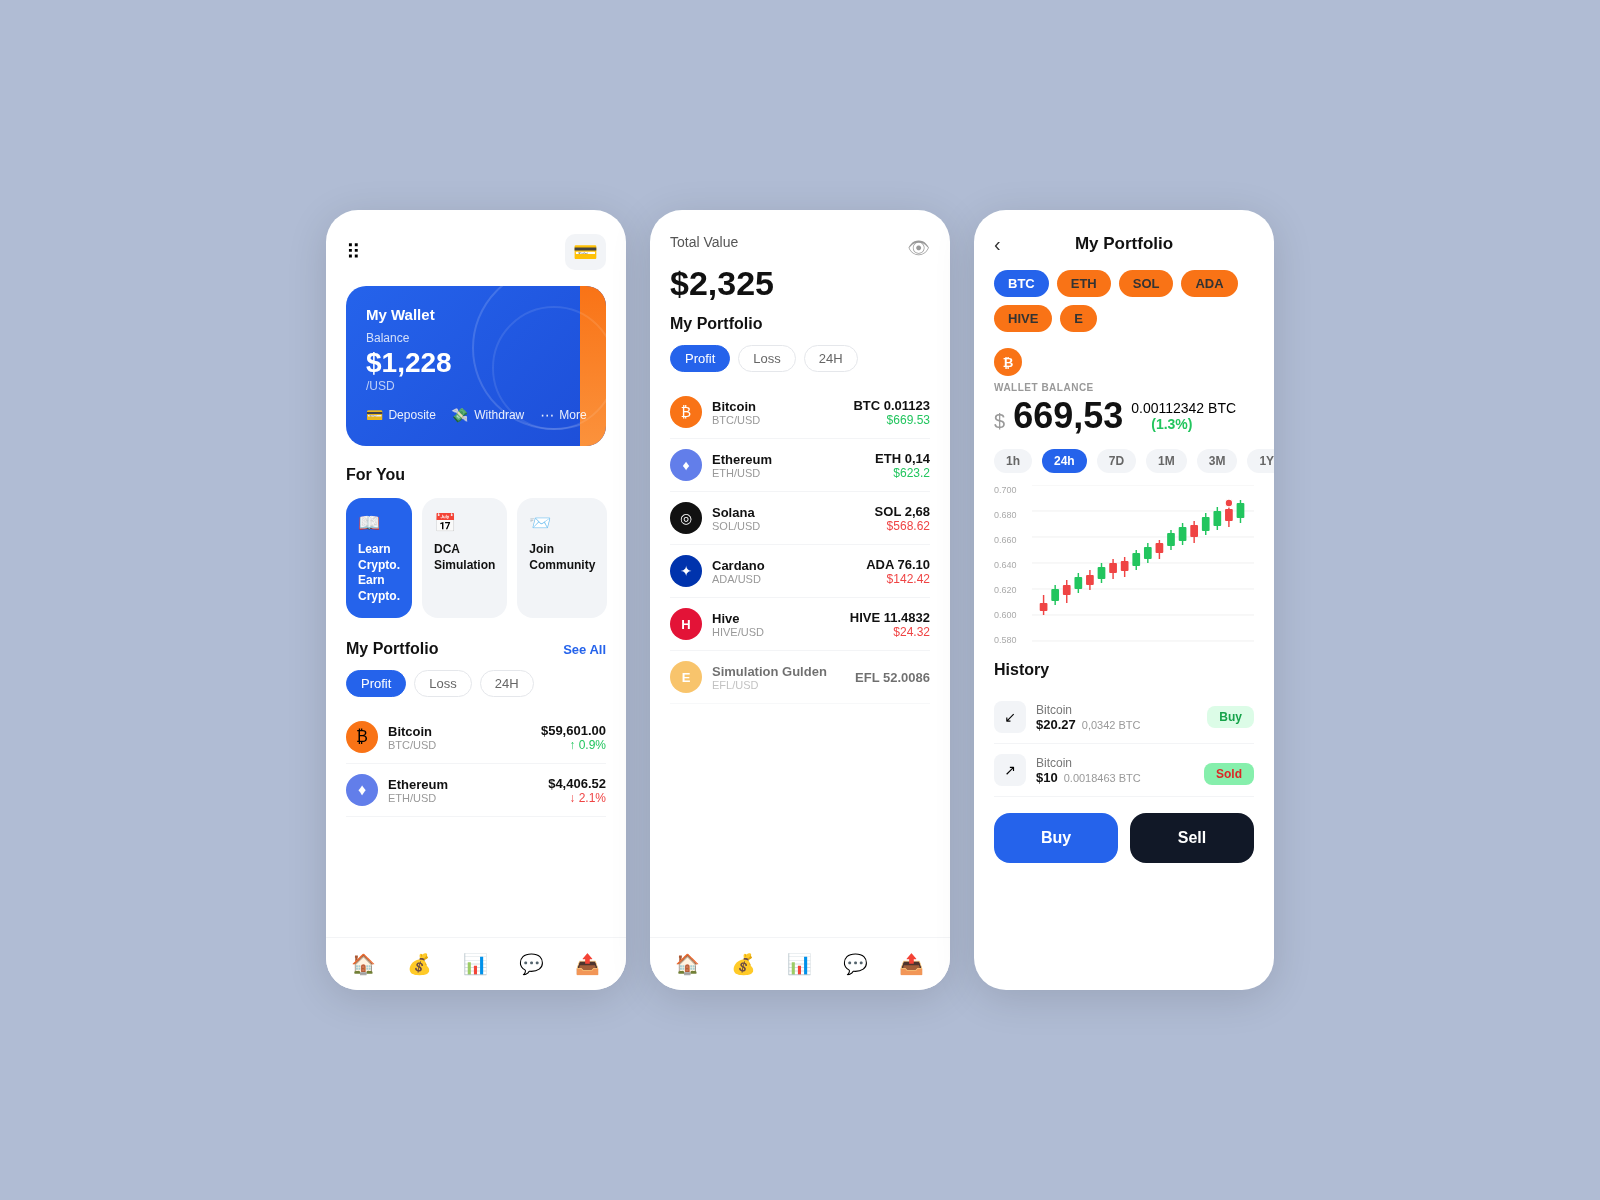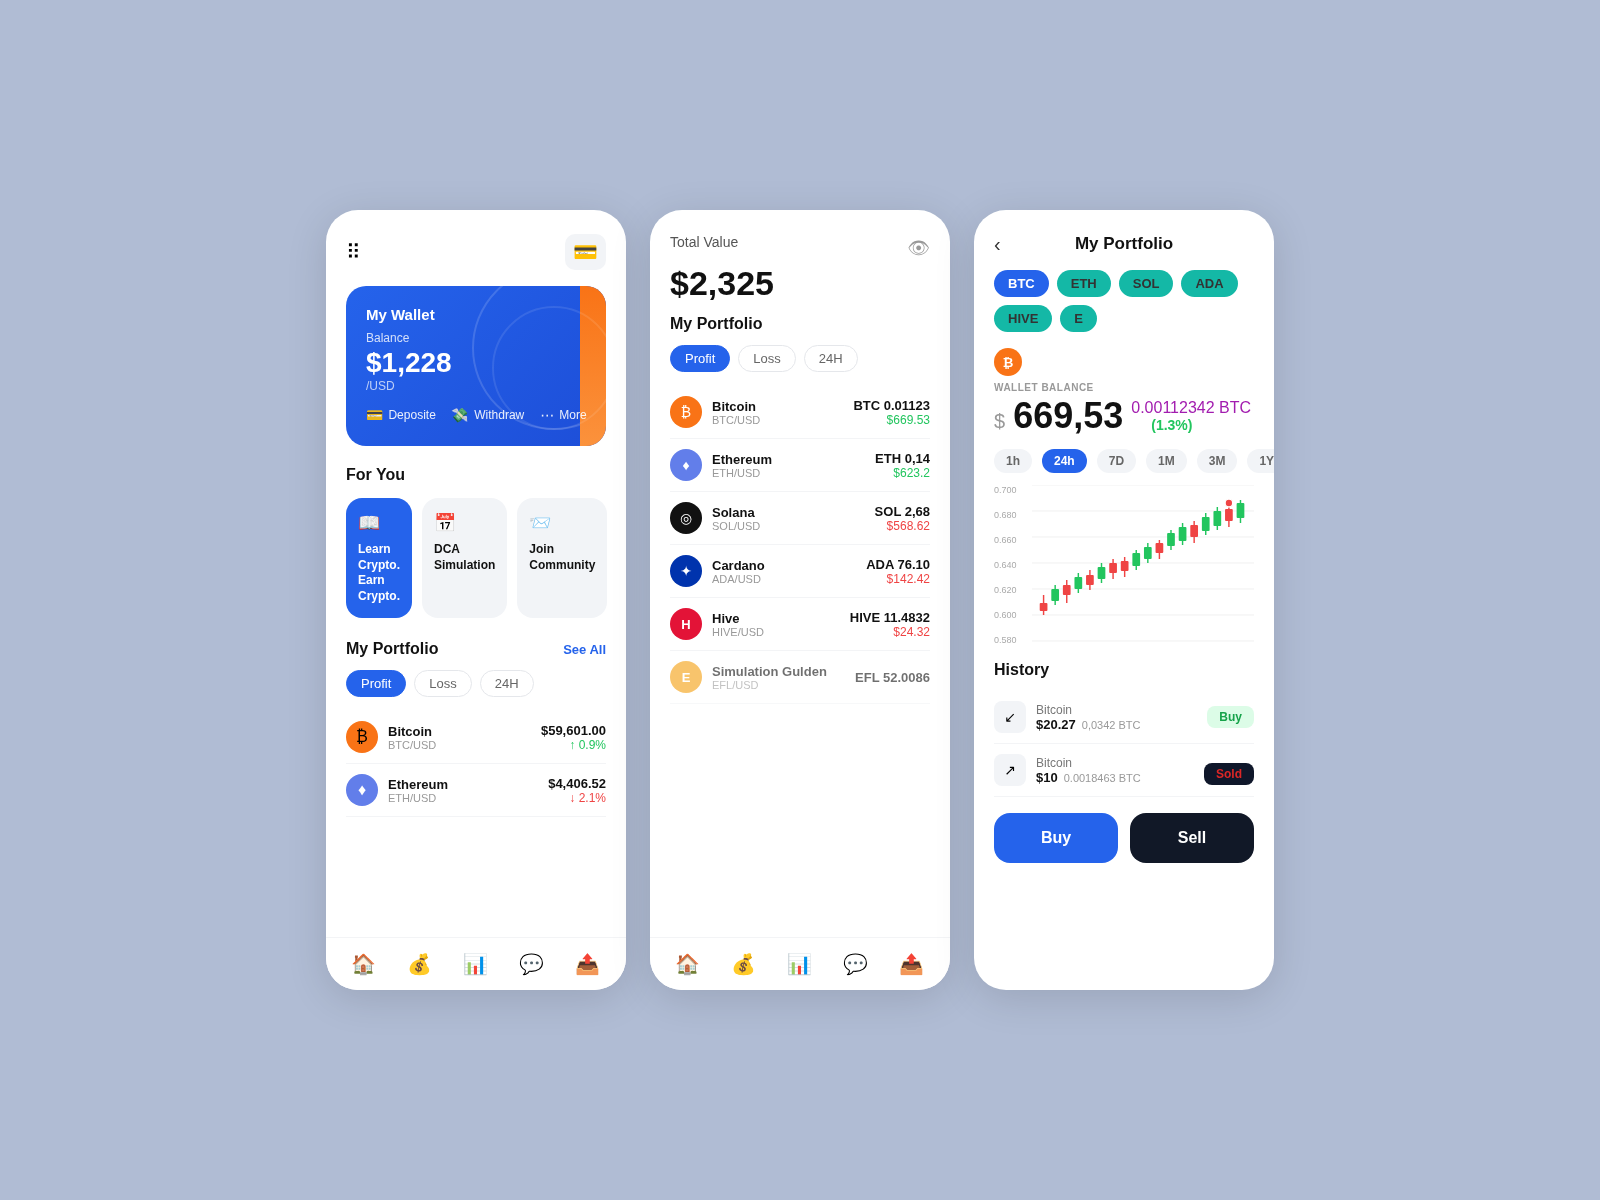--- a/index.html
+++ b/index.html
@@ -173,38 +173,38 @@
     .s3-header { display: flex; align-items: center; justify-content: center; position: relative; margin-bottom: 16px; }
     .s3-back { position: absolute; left: 0; font-size: 20px; color: #333; cursor: pointer; }
     .s3-title { font-size: 17px; font-weight: 700; color: #111; }
 
     .coin-tabs { display: flex; gap: 8px; margin-bottom: 16px; flex-wrap: wrap; }
     .coin-tab {
       padding: 6px 14px;
       border-radius: 20px;
       font-size: 13px;
       font-weight: 600;
-      background: #14b8a6;
+      background: #f97316;
       color: #333;
       cursor: pointer;
     }
     .coin-tab.active { background: #2563eb; color: #fff; }
 
     .wallet-balance-section { margin-bottom: 12px; }
     .btc-badge {
       width: 28px; height: 28px; background: #f97316;
       border-radius: 50%; display: flex; align-items: center;
       justify-content: center; color: #fff; font-size: 13px;
       font-weight: 700; margin-bottom: 6px;
     }
     .wb-label { font-size: 10px; font-weight: 700; color: #999; letter-spacing: 0.5px; text-transform: uppercase; }
     .wb-amount { display: flex; align-items: baseline; gap: 8px; margin-top: 2px; }
     .wb-dollar { font-size: 20px; color: #999; }
     .wb-value { font-size: 36px; font-weight: 700; color: #111; }
-    .wb-btc { font-size: 16px; color: #a21caf; }
+    .wb-btc { font-size: 14px; color: #000000; }
     .wb-change { font-size: 14px; color: #22c55e; font-weight: 600; margin-left: 20px; }
 
     .time-tabs { display: flex; gap: 10px; margin-bottom: 12px; }
     .time-tab {
       padding: 5px 12px;
       border-radius: 20px;
       font-size: 12px;
       font-weight: 600;
       background: #f2f4f7;
       color: #666;
@@ -252,21 +252,21 @@
     .history-name { font-size: 12px; color: #777; }
     .history-amount { font-size: 13px; font-weight: 700; color: #111; }
     .history-qty { font-size: 11px; color: #999; }
     .history-badge {
       padding: 4px 12px;
       border-radius: 8px;
       font-size: 12px;
       font-weight: 600;
     }
     .badge-buy { background: #dcfce7; color: #16a34a; }
-    .badge-sold { background: #0f172a; color: #dc2626; margin-top: 8px; }
+    .badge-sold { background: #86efac; color: #dc2626; margin-top: 8px; }
 
     .action-buttons {
       display: flex;
       gap: 12px;
       margin-top: 16px;
     }
     .btn-buy {
       flex: 1;
       padding: 16px;
       background: #2563eb;

